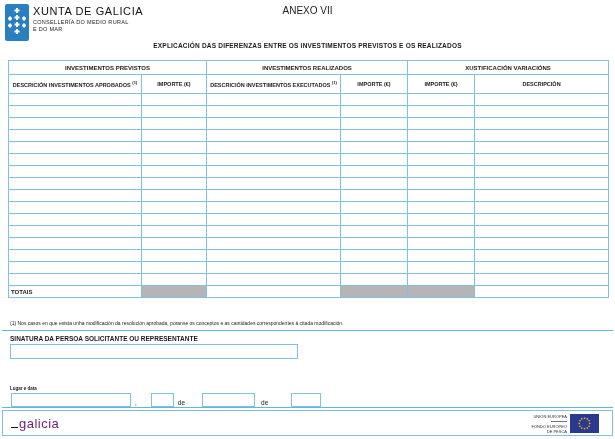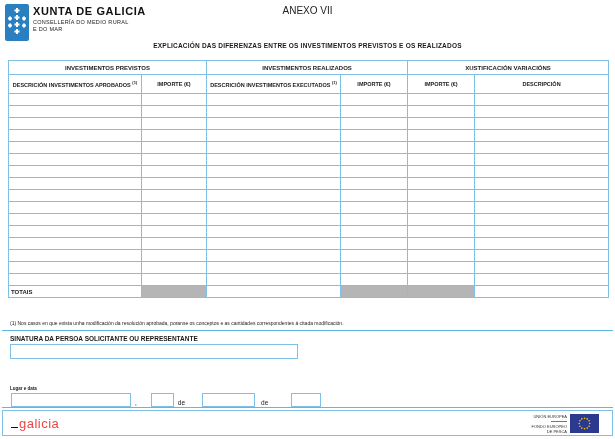--- a/index.html
+++ b/index.html
@@ -2,21 +2,21 @@
 <html><head>
 <meta charset="utf-8">
 <style>
   * { margin:0; padding:0; box-sizing:border-box; }
   html,body { background:#e8e8e8; }
   body { font-family:"Liberation Sans", sans-serif; color:#1a1a1a; }
   .page { position:relative; width:615px; height:439px; background:#ffffff; overflow:hidden; margin:0 auto; }
 
   
   .logo { position:absolute; left:5px; top:4px; width:24px; height:37px; }
-  .org-name { position:absolute; left:33px; top:5px; font-size:11px; font-weight:bold; letter-spacing:0.6px; color:#111; }
+  .org-name { position:absolute; left:33px; top:5px; font-size:11px; font-weight:normal; letter-spacing:0.6px; color:#111; }
   .dept { position:absolute; left:33px; top:19px; font-size:5.5px; line-height:7px; letter-spacing:0.3px; color:#222; }
   .annex { position:absolute; left:0; top:5px; width:100%; text-align:center; font-size:10px; color:#222; }
   .form-title { position:absolute; left:0; top:42px; width:100%; text-align:center; font-size:6.5px; font-weight:bold; letter-spacing:0.2px; }
 
   
   table.inv { position:absolute; left:8px; top:60px; width:600px; border-collapse:collapse; table-layout:fixed; }
   table.inv th, table.inv td { border:1px solid #7ec1e4; overflow:hidden; }
   th.group { height:14px; font-size:6px; font-weight:bold; text-align:center; vertical-align:middle; }
   th.col { height:19px; font-size:5.5px; font-weight:bold; text-align:center; vertical-align:middle; }
   th.col sup { font-size:4px; }
@@ -43,21 +43,21 @@
   .day-input { width:23px; margin-left:14px; }
   .month-input { width:53px; margin-left:17px; }
   .year-input { width:30px; margin-left:23px; }
   .sep { font-size:6.5px; padding-bottom:1px; }
   .sep-comma { margin-left:4px; }
   .sep-de1 { margin-left:4px; }
   .sep-de2 { margin-left:6px; }
 
   
   .footer-box { position:absolute; left:2px; top:410px; width:611px; height:26px; border:1px solid #7ec1e4; background:#fff; }
-  .brand { position:absolute; left:8px; top:5px; font-size:13px; letter-spacing:0.5px; color:#ef4444; }
+  .brand { position:absolute; left:8px; top:5px; font-size:13px; letter-spacing:0.5px; color:#701a75; }
   .brand::before { content:""; display:inline-block; width:7px; border-bottom:1.5px solid #111; margin-right:1px; vertical-align:baseline; }
   .eu-block { position:absolute; right:45px; top:3px; text-align:right; font-size:4px; line-height:5px; color:#333; }
   .eu-rule { display:inline-block; width:16px; border-top:1px solid #777; margin:1px 0; }
   .eu-flag { position:absolute; right:13px; top:3px; width:29px; height:19px; }
 </style>
 </head>
 <body>
 
 <div class="page">
 

